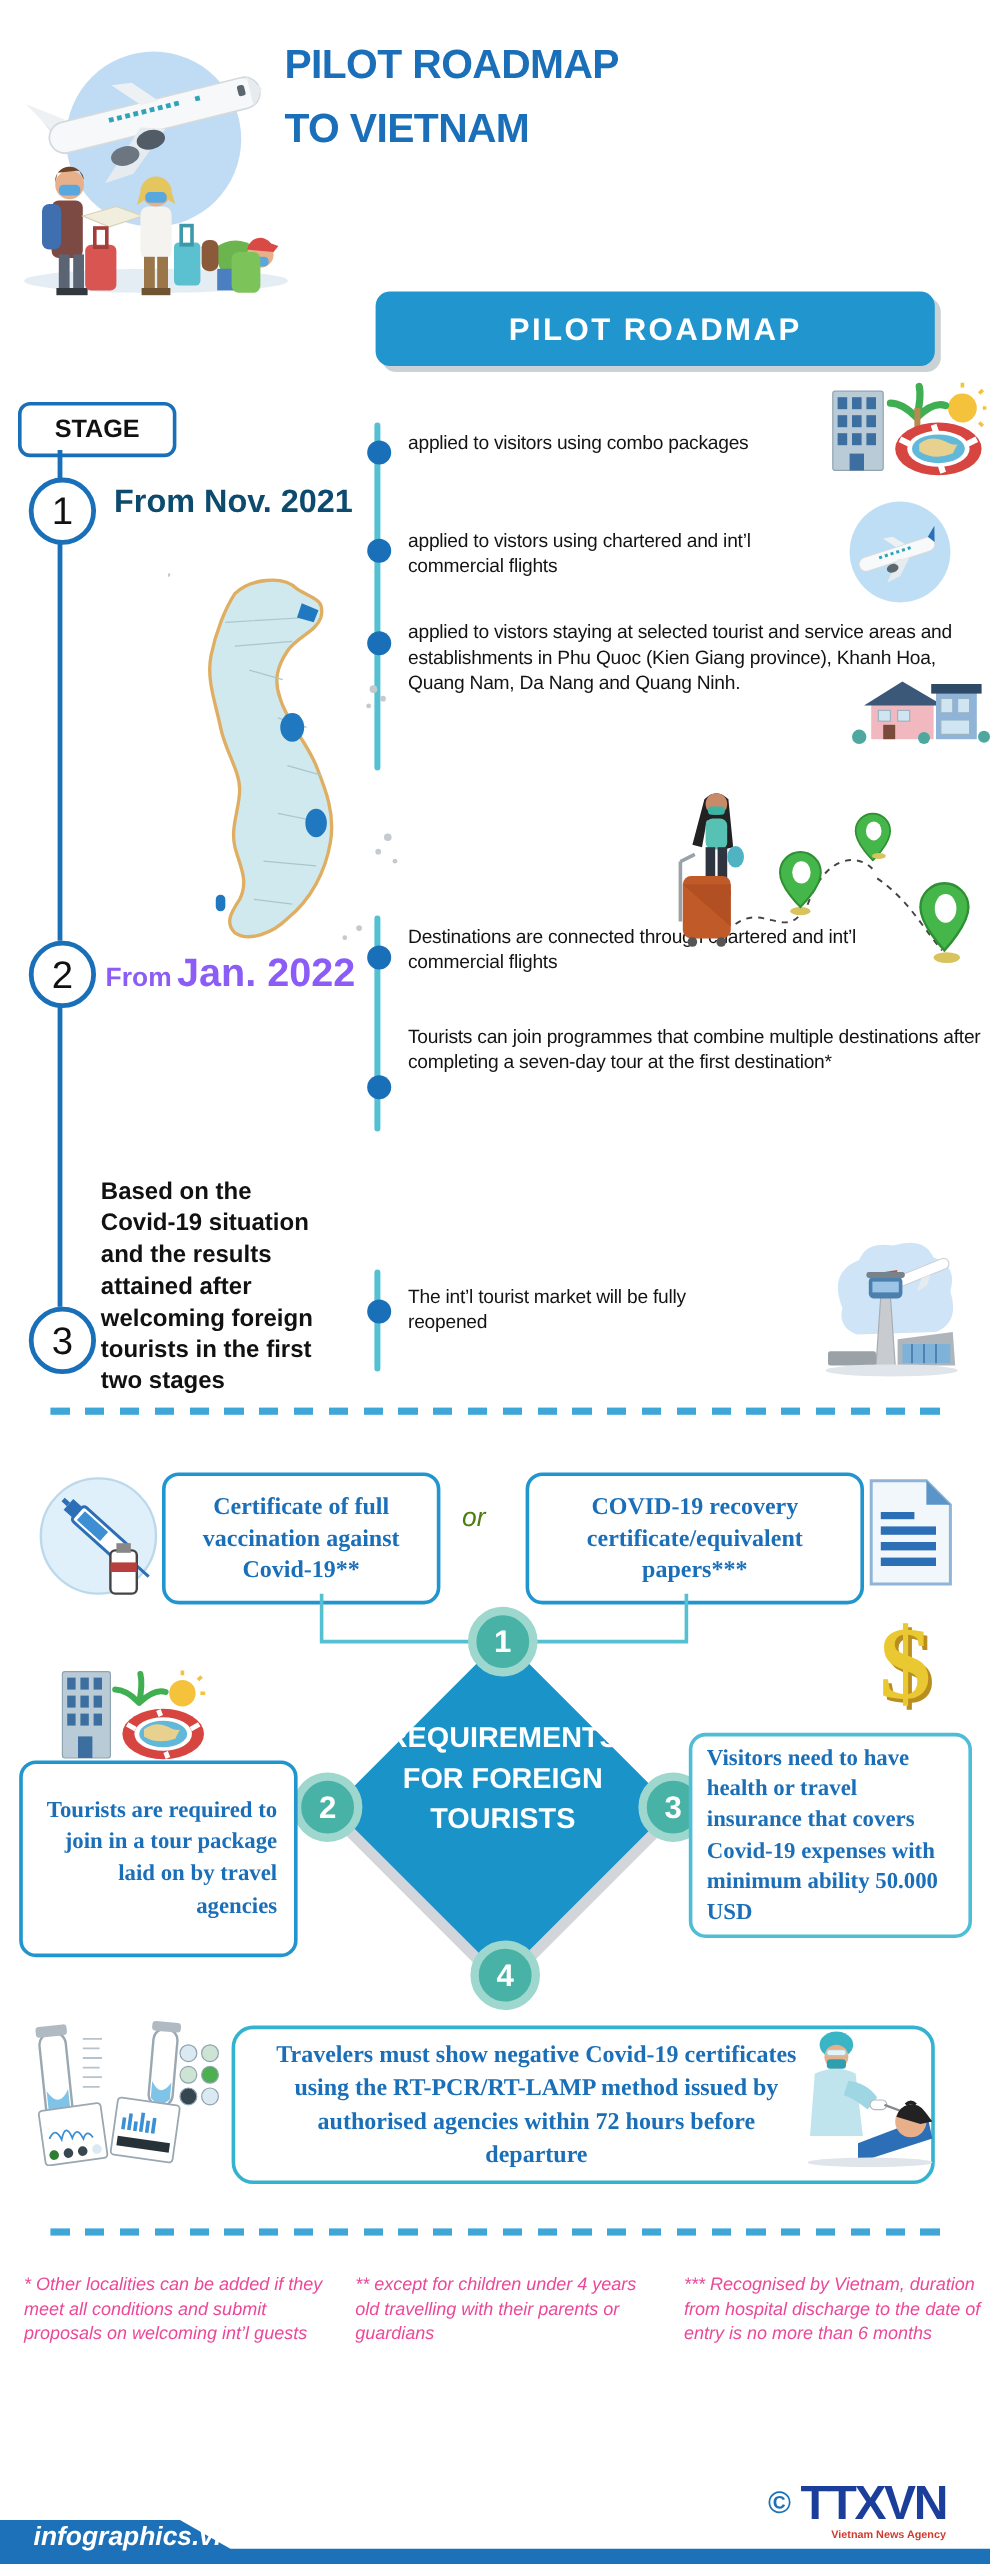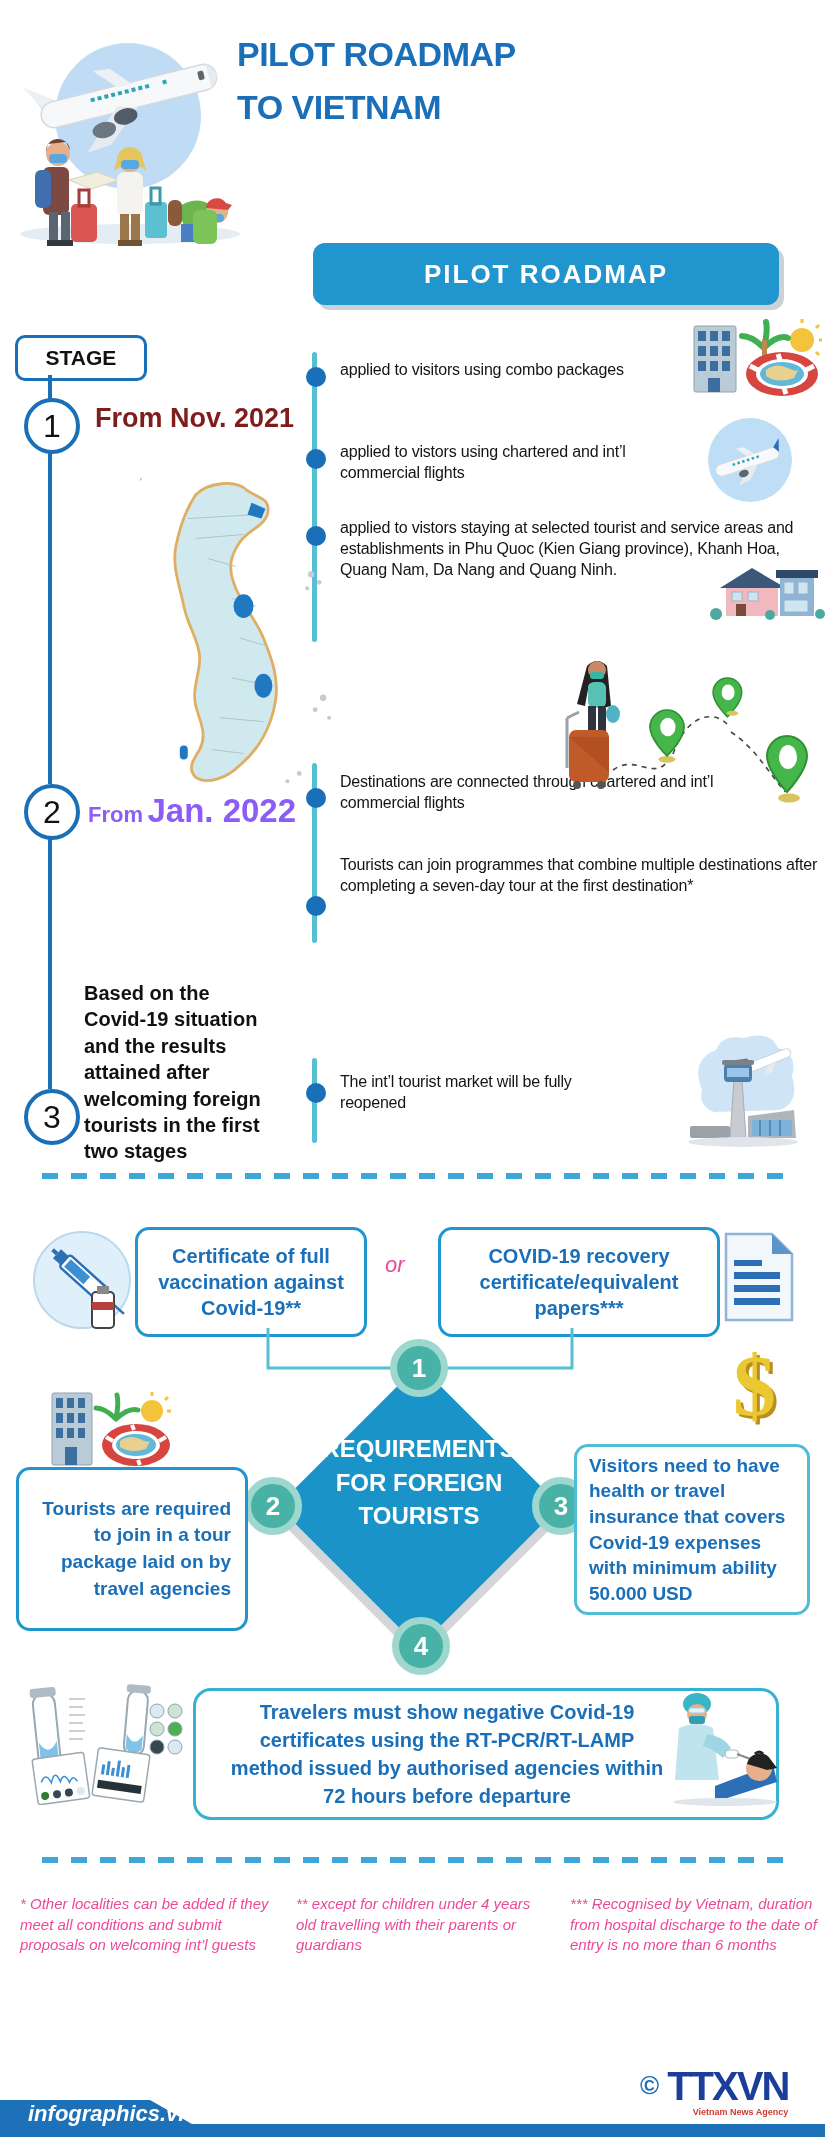--- a/index.html
+++ b/index.html
@@ -10,36 +10,36 @@
   .title-line{color:#1a6fb8;font-weight:800;font-size:34px;line-height:53px;letter-spacing:-0.5px;white-space:nowrap;}
   .banner{left:313px;top:243px;width:466px;height:62px;background:#2095ce;border-radius:12px;
           box-shadow:5px 5px 0 rgba(140,155,165,.45);display:flex;align-items:center;justify-content:center;}
   .banner span{color:#fff;font-weight:800;font-size:26px;letter-spacing:2px;}
   
   .stage-box{left:15px;top:335px;width:126px;height:40px;background:#fff;border:3px solid #1a70b8;border-radius:10px;
              display:flex;align-items:center;justify-content:center;font-size:21px;font-weight:600;color:#111;}
   .rail{width:4px;background:#1a70b8;left:48px;}
   .stage-num{width:48px;height:48px;border:4px solid #1a70b8;border-radius:50%;background:#fff;left:24px;
              display:flex;align-items:center;justify-content:center;font-size:32px;color:#111;}
-  .period1{left:95px;top:403px;font-size:27px;font-weight:700;color:#7f1d1d;}
+  .period1{left:95px;top:403px;font-size:27px;font-weight:700;color:#0c4a6e;}
   .period2{left:88px;top:792px;color:#8b5cf6;}
   .period2 .pfx{font-size:22px;font-weight:700;}
   .period2 .pval{font-size:33px;font-weight:700;}
   .stage3-label{left:84px;top:980px;width:178px;font-size:20px;font-weight:600;color:#111;line-height:1.32;}
   .trail{width:5px;background:#55c0d2;border-radius:3px;left:312px;}
   .dot{width:20px;height:20px;border-radius:50%;background:#1a70b8;left:306px;}
   .bullet{color:#141414;font-size:16px;font-weight:500;line-height:1.3;letter-spacing:-0.2px;}
   
   .dashes{left:42px;width:750px;height:6px;
           background-image:repeating-linear-gradient(90deg,#3fa7d8 0 16px,transparent 16px 29px);}
   
   .req-box{background:#fff;border:3px solid #2095ce;border-radius:14px;display:flex;align-items:center;
            color:#1a6fb8;font-weight:700;}
-  .req-box .inner{width:100%;}
-  .or{left:385px;top:1252px;font-size:22px;font-style:italic;color:#ec4899;}
+  .req-box .inner{width:100%;font-family:Liberation Serif, serif;}
+  .or{left:385px;top:1252px;font-size:22px;font-style:italic;color:#4d7c0f;}
   .diamond{left:319px;top:1406px;width:200px;height:200px;background:#1a93c8;transform:rotate(45deg);
            border-radius:8px;box-shadow:9px 9px 0 rgba(125,135,145,.35);}
   .diamond-label{left:314px;top:1432px;width:210px;text-align:center;color:#fff;font-weight:800;
                  font-size:24px;line-height:1.4;}
   .req-num{width:44px;height:44px;border:7px solid #9ed7cd;background:#49b2a6;border-radius:50%;
            display:flex;align-items:center;justify-content:center;color:#fff;font-weight:700;font-size:26px;}
   .dollar{left:733px;top:1336px;font-family:"Liberation Serif",serif;font-size:86px;font-weight:700;color:#eac832;
           text-shadow:3px 3px 0 #b98d1e;}
   
   .note{font-size:15px;font-style:italic;color:#ec4899;line-height:1.38;margin-top:12px;}

